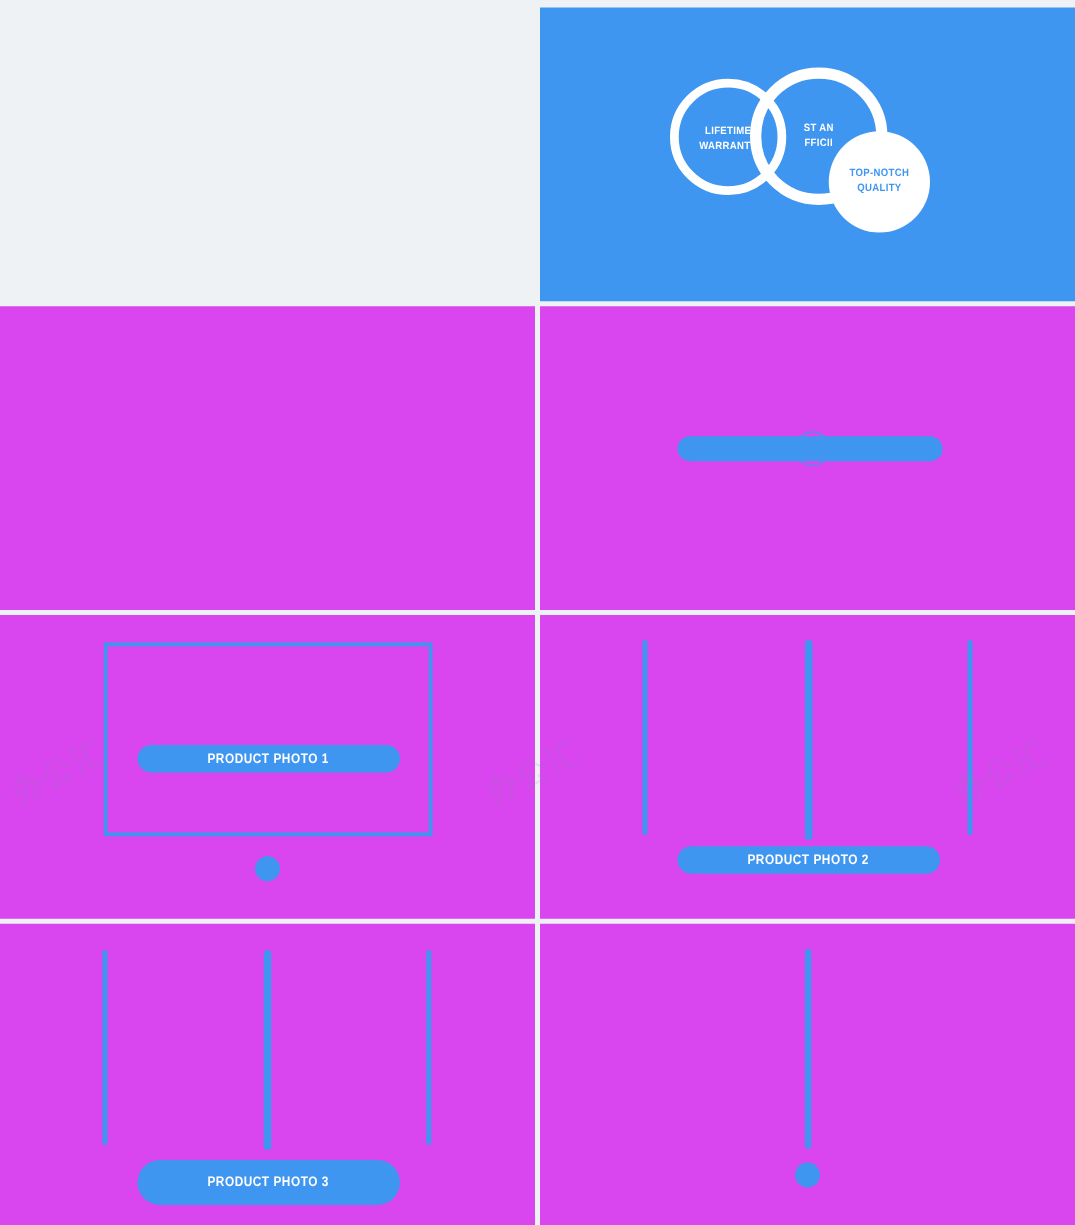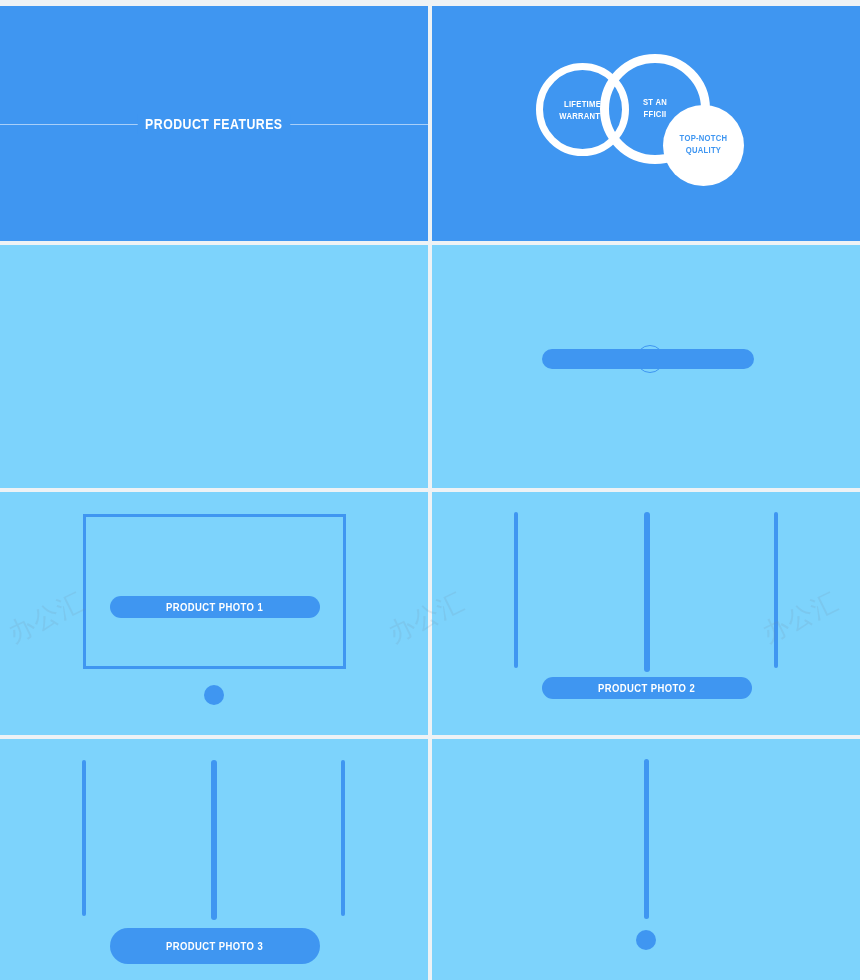--- a/index.html
+++ b/index.html
@@ -5,21 +5,21 @@
   html,body{margin:0;padding:0;}
   body{
     width:860px;height:980px;
     background:#eef2f5;
     font-family:"Liberation Sans","DejaVu Sans",sans-serif;
     overflow:hidden;
   }
   .sheet{position:relative;width:860px;height:980px;background:#eef2f5;}
 
   
-  .panel{position:absolute;background:#7dd3fc;overflow:hidden;}
+  .panel{position:absolute;background:#d946ef;overflow:hidden;}
   .panel.blue{background:#3f96f1;}
 
   
   .title-rule{
     position:absolute;left:0;right:0;top:50%;
     height:1px;background:rgba(255,255,255,.55);
   }
   .title-wrap{
     position:absolute;left:0;right:0;top:50%;
     transform:translateY(-50%);
@@ -105,26 +105,20 @@
     user-select:none;
     white-space:nowrap;
     letter-spacing:1px;
   }
 </style>
 </head>
 <body>
 
 <div class="sheet">
 
-  <div class="panel blue" style="left:0;top:6px;width:428px;height:235px;">
-    <div class="title-rule"></div>
-    <div class="title-wrap">
-      <span class="title-text">PRODUCT FEATURES</span>
-    </div>
-  </div>
 
   <div class="panel blue" style="left:432px;top:6px;width:428px;height:235px;">
     <div class="venn">
 
       <div class="ring mid" style="left:168px;top:48px;width:110px;height:110px;"></div>
       <div class="venn-label on-blue" style="left:173px;top:90px;width:100px;">
         <span>ST AN</span>
         <span>FFICII</span>
       </div>
 

